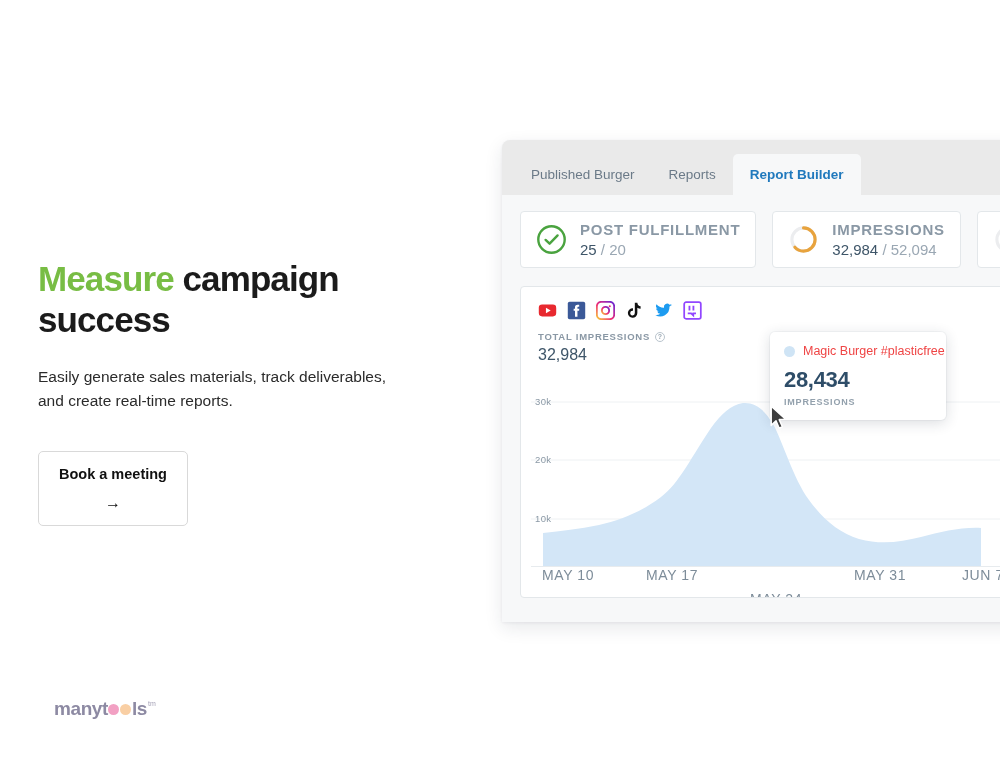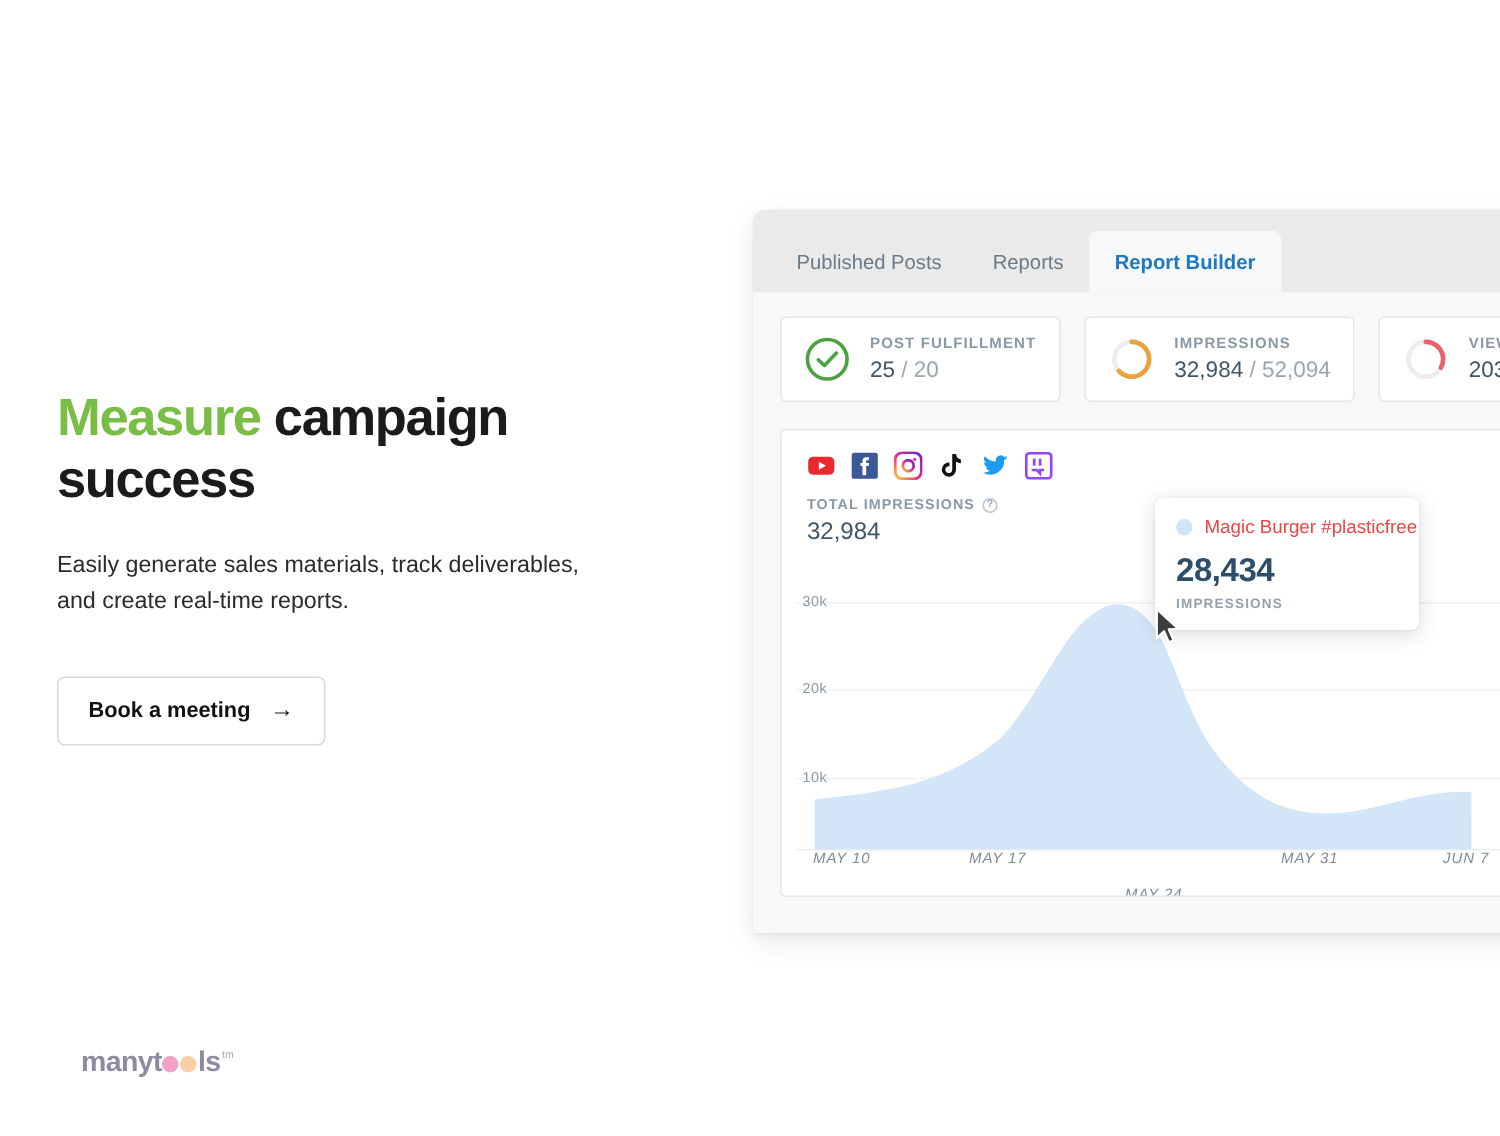--- a/index.html
+++ b/index.html
@@ -19,21 +19,21 @@
   }
   .hero-title .accent { color: #78bd44; }
   .hero-sub {
     margin-top: 24px; font-size: 15.5px; line-height: 1.55; color: #2b2b2b;
     max-width: 365px;
   }
   .hero-btn {
     margin-top: 38px; display: inline-flex; align-items: center; gap: 13px;
     background: #fff; border: 1px solid #d9d9d9; border-radius: 5px;
     padding: 14px 20px; font-size: 14.5px; font-weight: 700; color: #111;
-    cursor: pointer; font-family: inherit;
+    cursor: pointer; font-family: inherit; flex-direction: column;
   }
   .hero-btn .arr { font-size: 16px; line-height: 1; }
 
   
   .logo { position: absolute; left: 54px; top: 698px; display:flex; align-items:flex-start; }
   .logo-txt {
     font-size: 19px; font-weight: 700; color: #8d8aa3; letter-spacing: -0.4px;
     display: flex; align-items: center;
   }
   .logo-o { display:inline-block; width:11px; height:11px; border-radius:50%; margin:0 0.5px; }
@@ -65,21 +65,21 @@
 
   
   .cards { display: flex; gap: 16px; padding: 0 18px; }
   .card {
     background: #fff; border: 1px solid #e3e7ea; border-radius: 4px;
     height: 57px; display: flex; align-items: center; gap: 13px;
     padding: 0 15px; flex: 0 0 173px;
   }
   .card-txt { display: flex; flex-direction: column; gap: 3px; }
   .card-label {
-    font-size: 10px; font-weight: 700; color: #8a98a5; letter-spacing: 0.75px;
+    font-size: 15px; font-weight: 700; color: #8a98a5; letter-spacing: 0.75px;
     white-space: nowrap; display: flex; align-items: center; gap: 4px;
   }
   .card-val { font-size: 15px; color: #3e5568; white-space: nowrap; }
   .card-val .den { color: #9aa7b3; }
   .ring { width: 31px; height: 31px; flex: 0 0 31px; position: relative; }
   .ring svg { display: block; transform: rotate(-90deg); }
   .help-ic {
     width: 10px; height: 10px; border-radius: 50%; border: 1px solid #b9c4cd;
     font-size: 7px; color: #9aa7b3; display: inline-flex; align-items: center;
     justify-content: center; font-weight: 700; letter-spacing: 0;
@@ -103,23 +103,22 @@
   .plot { position: absolute; left: 0; right: 0; top: 105px; height: 175px; }
   .plot svg { display: block; }
   .ylab {
     position: absolute; left: 14px; font-size: 9.5px; color: #8a98a5;
     letter-spacing: 0.4px;
   }
   .xaxis {
     position: absolute; left: 0; right: 0; top: 280px; height: 24px;
   }
   .xlab {
-    position: absolute; font-size: 10px; color: #7d8c99; letter-spacing: 0.6px;
+    position: absolute; font-size: 14px; color: #7d8c99; letter-spacing: 0.6px;
     white-space: nowrap;
-    font-style: italic;
   }
 
   
   .tooltip {
     position: absolute; left: 770px; top: 332px; width: 176px;
     background: #fff; border-radius: 5px;
     box-shadow: 0 3px 14px rgba(30,45,65,0.16), 0 0 0 1px rgba(30,45,65,0.04);
     padding: 12px 14px 13px 14px; z-index: 20;
   }
   .tt-row { display: flex; align-items: center; gap: 8px; }
@@ -150,21 +149,21 @@
       <span class="logo-o c1"></span>
       <span class="logo-o c2"></span>
       <span>ls</span>
     </div>
     <span class="logo-tm">tm</span>
   </div>
 
   <div class="app">
 
     <div class="tabbar">
-      <div class="tab">Published Posts</div>
+      <div class="tab">Published Burger</div>
       <div class="tab">Reports</div>
       <div class="tab active">Report Builder</div>
     </div>
 
     <div class="panel-body">
 
       <div class="cards">
 
         <div class="card">
           <div class="ring">

